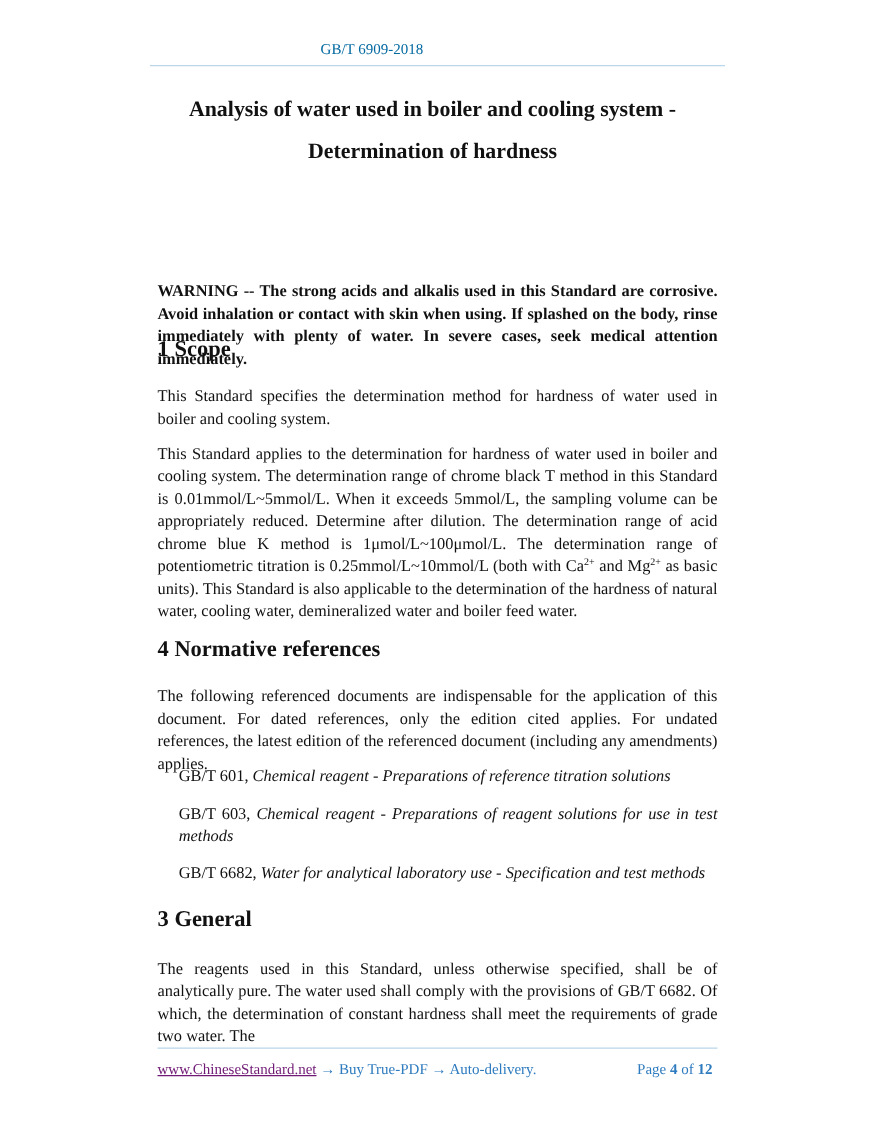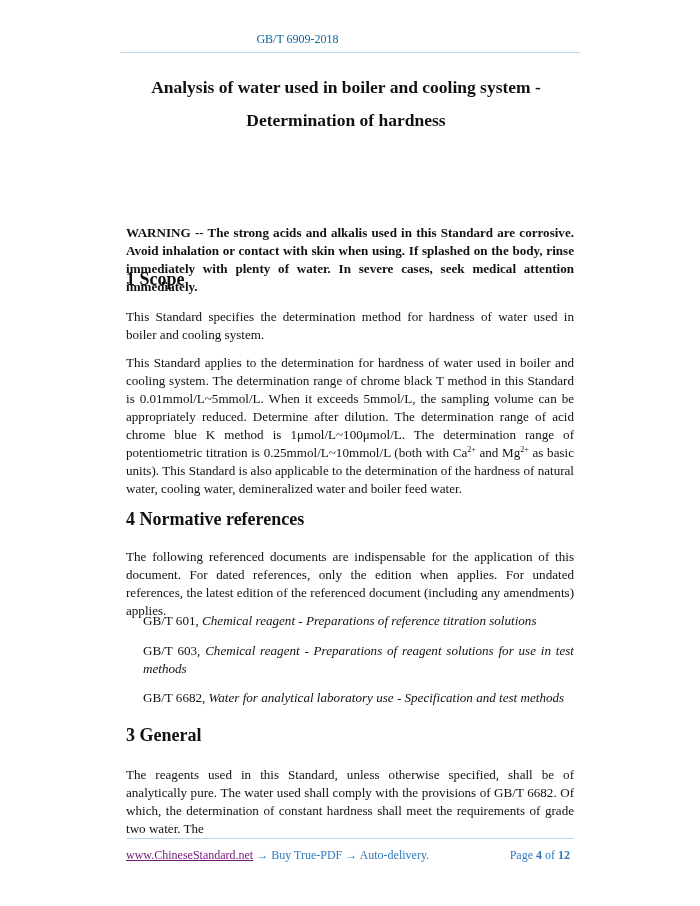--- a/index.html
+++ b/index.html
@@ -33,21 +33,21 @@
 <div class="title t1">Analysis of water used in boiler and cooling system -</div>
 <div class="title t2">Determination of hardness</div>
 
 <div class="content warning">WARNING -- The strong acids and alkalis used in this Standard are corrosive. Avoid inhalation or contact with skin when using. If splashed on the body, rinse immediately with plenty of water. In severe cases, seek medical attention immediately.</div>
 
 <div class="h" style="top:269px;">1 Scope</div>
 <div class="p" style="top:308px;">This Standard specifies the determination method for hardness of water used in boiler and cooling system.</div>
 <div class="p" style="top:354px;"><span>This Standard applies to the determination for hardness of water used in boiler and cooling system. The determination range of chrome black T method in this Standard is 0.01mmol/L~5mmol/L. When it exceeds 5mmol/L, the sampling volume can be appropriately reduced. Determine after dilution. The determination range of acid chrome blue K method is 1μmol/L~100μmol/L. The determination range of potentiometric titration is 0.25mmol/L~10mmol/L (both with Ca</span><sup>2+</sup><span> and Mg</span><sup>2+</sup><span> as basic units). This Standard is also applicable to the determination of the hardness of natural water, cooling water, demineralized water and boiler feed water.</span></div>
 
 <div class="h" style="top:509px;">4 Normative references</div>
-<div class="p" style="top:548px;">The following referenced documents are indispensable for the application of this document. For dated references, only the edition when applies. For undated references, the latest edition of the referenced document (including any amendments) applies.</div>
+<div class="p" style="top:548px;">The following referenced documents are indispensable for the application of this document. For dated references, only the edition cited applies. For undated references, the latest edition of the referenced document (including any amendments) applies.</div>
 
 <div class="ref" style="top:612px;"><span>GB/T 601, </span><i>Chemical reagent - Preparations of reference titration solutions</i></div>
 <div class="ref" style="top:642px;"><span>GB/T 603, </span><i>Chemical reagent - Preparations of reagent solutions for use in test methods</i></div>
 <div class="ref" style="top:689px;"><span>GB/T 6682, </span><i>Water for analytical laboratory use - Specification and test methods</i></div>
 
 <div class="h" style="top:725px;">3 General</div>
 <div class="p" style="top:766px;">The reagents used in this Standard, unless otherwise specified, shall be of analytically pure. The water used shall comply with the provisions of GB/T 6682. Of which, the determination of constant hardness shall meet the requirements of grade two water. The</div>
 
 <div class="footer-rule"></div>
 <div class="footer">

